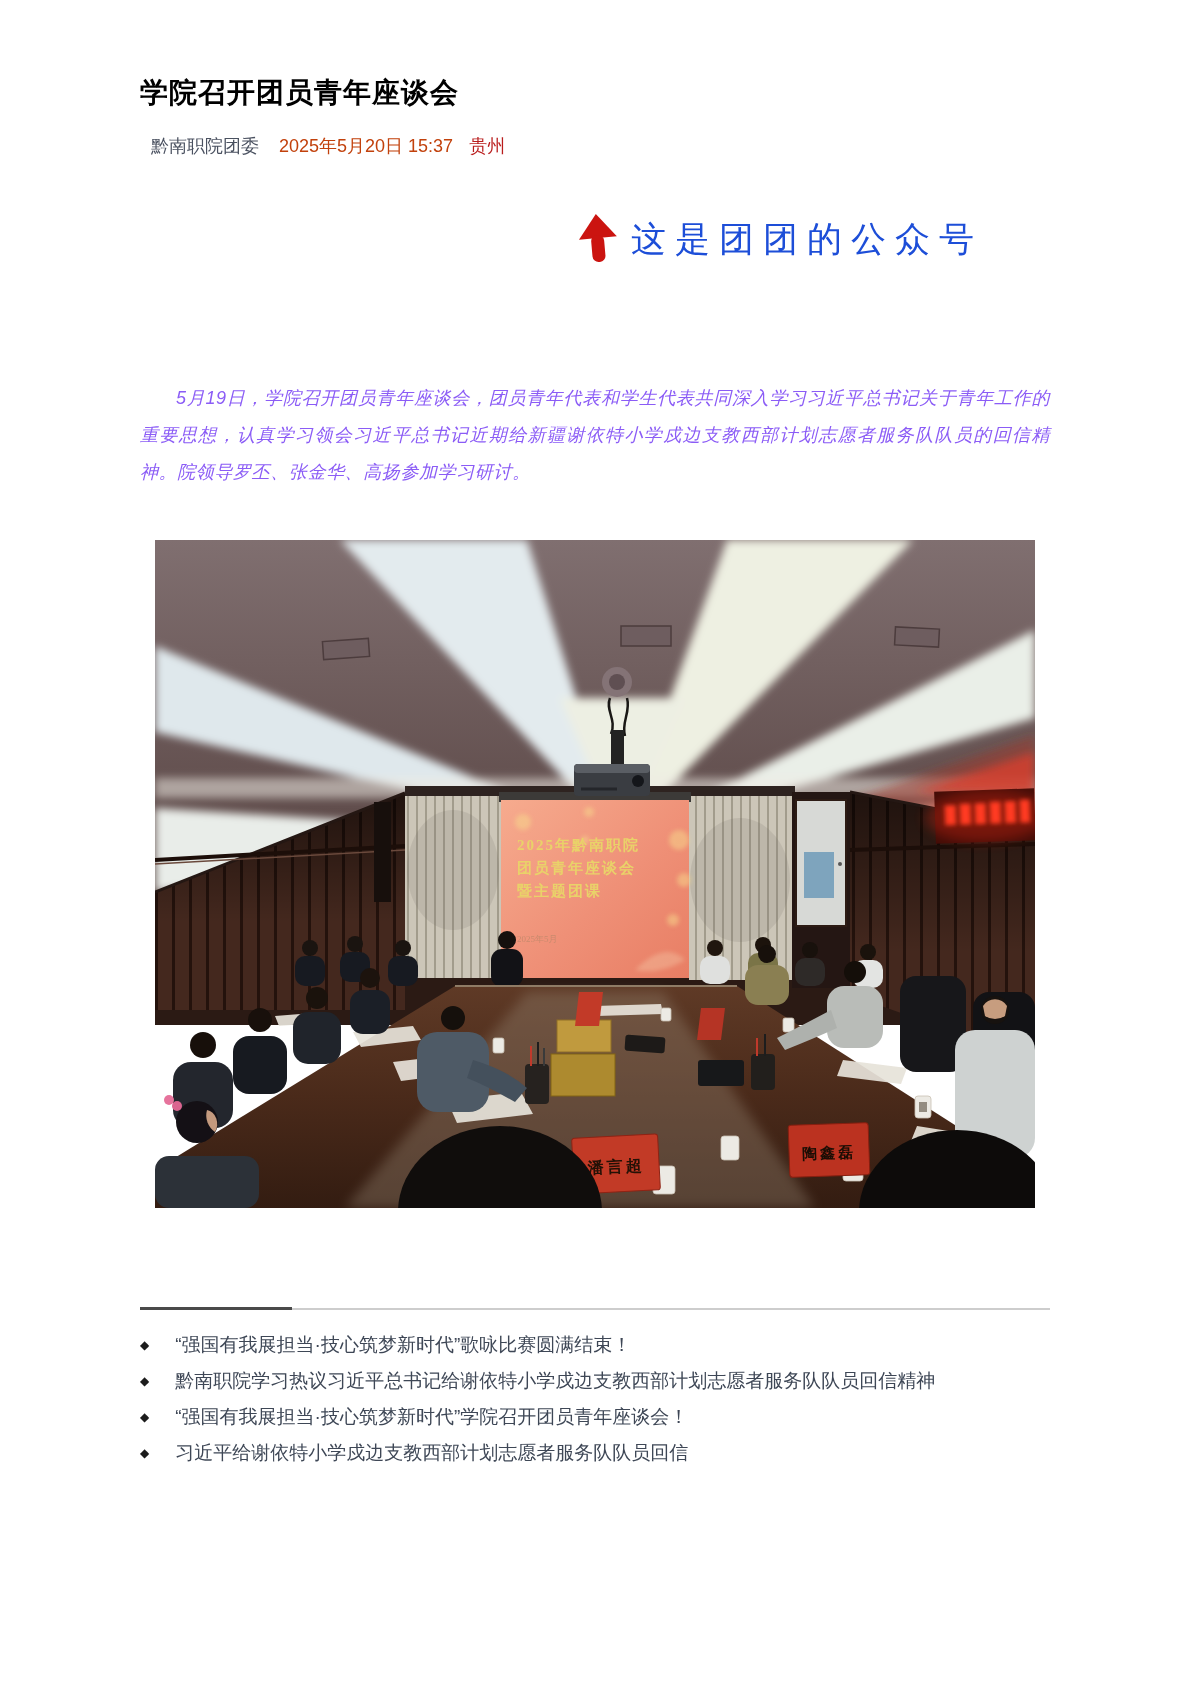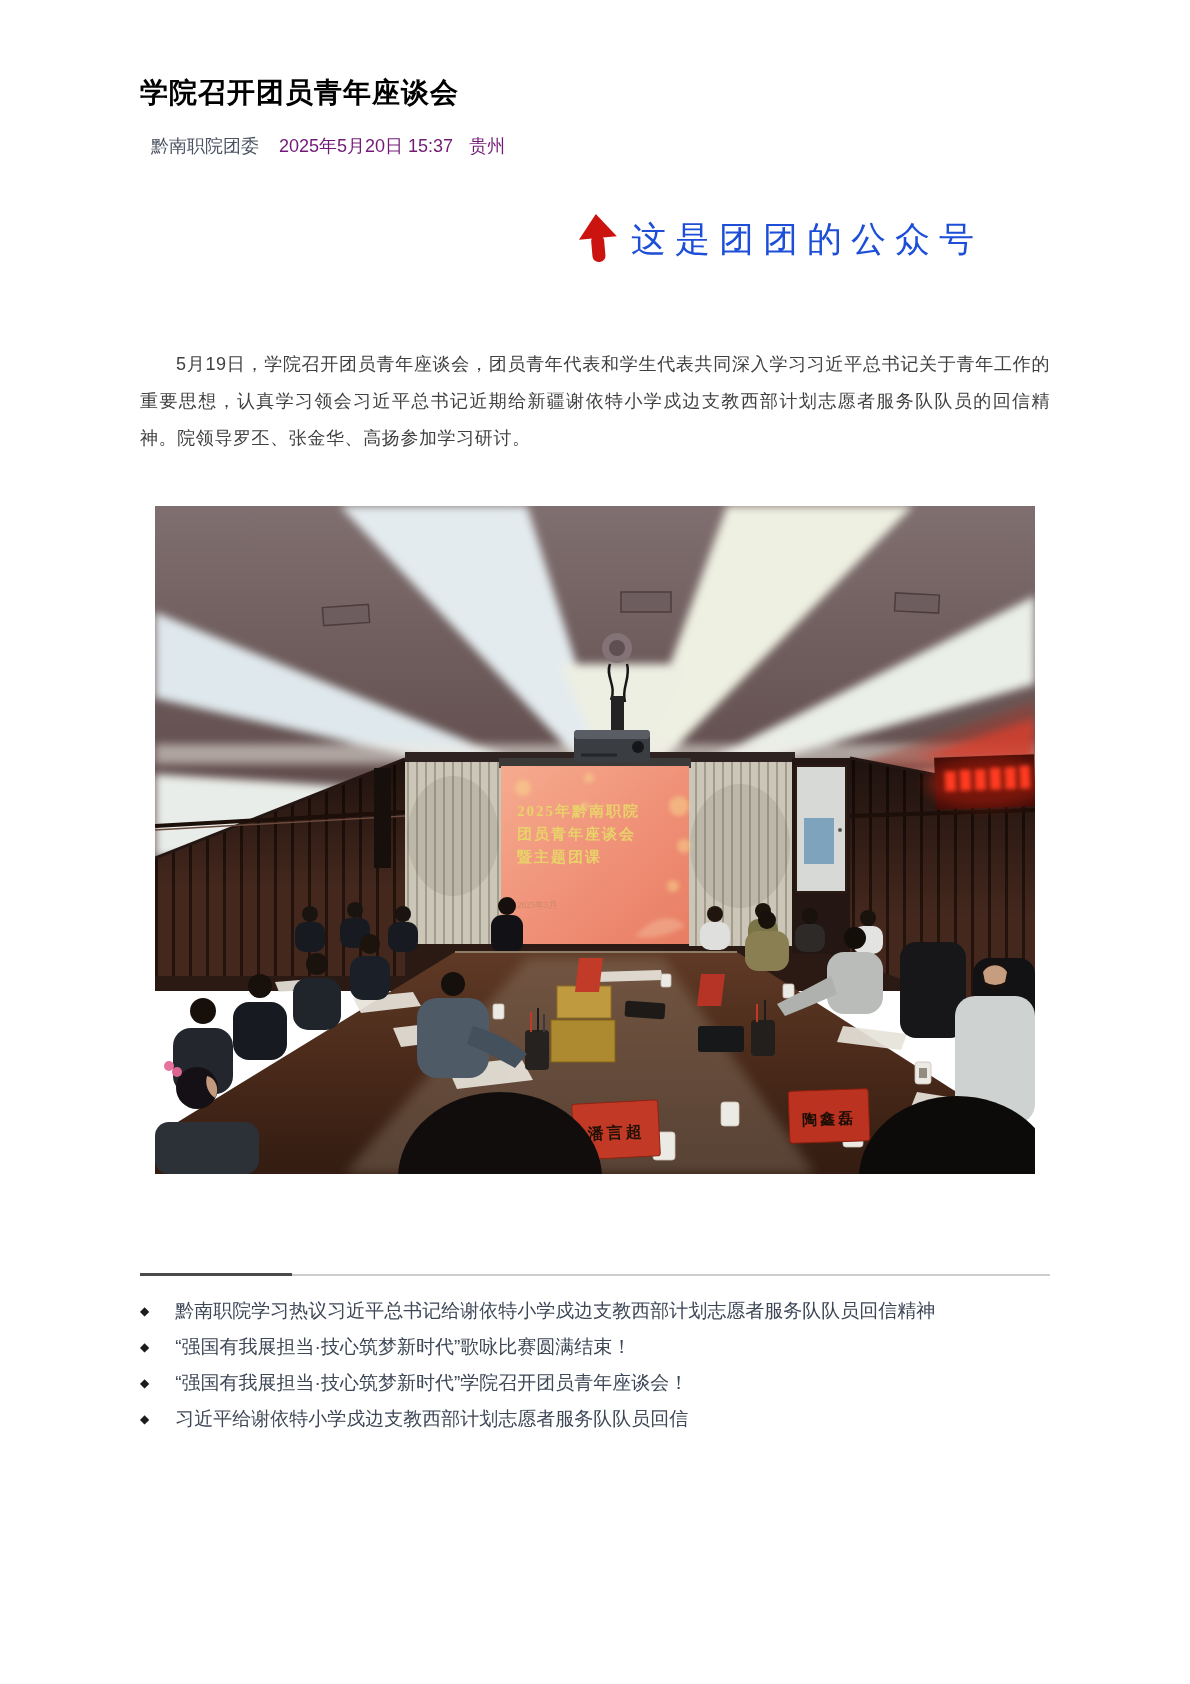--- a/index.html
+++ b/index.html
@@ -3,28 +3,28 @@
 <meta charset="utf-8">
 <style>
   html,body{margin:0;padding:0;background:#ffffff;}
   body{width:1190px;min-height:1684px;font-family:"Liberation Sans",sans-serif;-webkit-font-smoothing:antialiased;}
   .page{padding:0 140px;width:910px;}
 
   .title{margin:74px 0 0 0;font-size:28px;line-height:38px;font-weight:700;color:#000000;letter-spacing:1px;}
 
   .byline{margin-top:22px;font-size:18px;line-height:24px;display:flex;align-items:baseline;}
   .byline .account{color:#4a5160;margin-right:20px;cursor:pointer;margin-left:11px;}
-  .byline .date{color:#701a75;margin-right:16px;}
-  .byline .loc{color:#701a75;text-align:right;}
+  .byline .date{color:#c2410c;margin-right:16px;}
+  .byline .loc{color:#b91c1c;text-align:right;}
 
   .banner{margin-top:54px;margin-left:437px;height:54px;display:flex;align-items:center;}
   .banner .arrow{width:42px;height:52px;flex:0 0 auto;margin-right:12px;}
   .banner .banner-text{font-size:35px;color:#1d4ed8;letter-spacing:9px;font-weight:500;white-space:nowrap;}
 
-  .body-text{margin:80px 0 0 0;font-size:18px;line-height:37px;color:#404040;letter-spacing:0.6px;text-indent:2em;text-align:justify;}
+  .body-text{margin:114px 0 0 0;font-size:18px;line-height:37px;color:#8b5cf6;letter-spacing:0.6px;text-indent:2em;text-align:justify;font-style:italic;}
 
   .photo{margin:49px auto 18px auto;width:880px;height:704px;display:block;overflow:hidden;}
   .photo svg{display:block;}
 
   .divider{margin-top:63px;position:relative;height:3px;}
   .divider .light{position:absolute;left:0;right:0;top:1px;height:2px;background:#cdcdcd;}
   .divider .dark{position:absolute;left:0;top:0;width:152px;height:3px;background:#4a4a4a;}
 
   .related{list-style:none;margin:18px 0 0 0;padding:0;font-size:19px;line-height:34px;color:#3e4756;}
   .related li{cursor:pointer;}
@@ -316,19 +316,19 @@
       </g>
     </svg>
   </figure>
 
   <div class="divider">
     <span class="light"></span>
     <span class="dark"></span>
   </div>
 
   <ul class="related">
+    <li><span class="bullet">◆</span><span>“强国有我展担当·技心筑梦新时代”歌咏比赛圆满结束！</span></li>
     <li><span class="bullet">◆</span><span>黔南职院学习热议习近平总书记给谢依特小学戍边支教西部计划志愿者服务队队员回信精神</span></li>
-    <li><span class="bullet">◆</span><span>“强国有我展担当·技心筑梦新时代”歌咏比赛圆满结束！</span></li>
     <li><span class="bullet">◆</span><span>“强国有我展担当·技心筑梦新时代”学院召开团员青年座谈会！</span></li>
     <li><span class="bullet">◆</span><span>习近平给谢依特小学戍边支教西部计划志愿者服务队队员回信</span></li>
   </ul>
 
 </div>
 
 </body></html>

